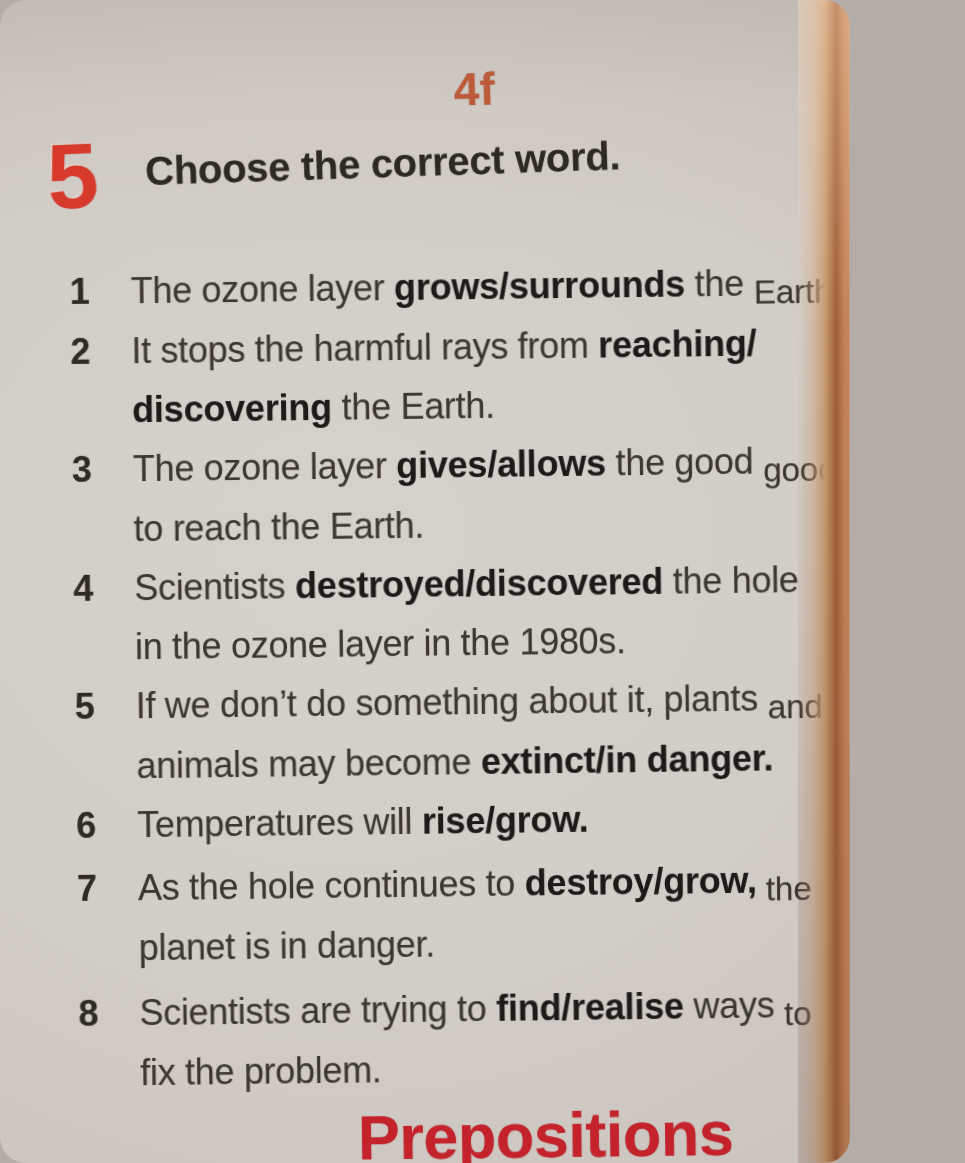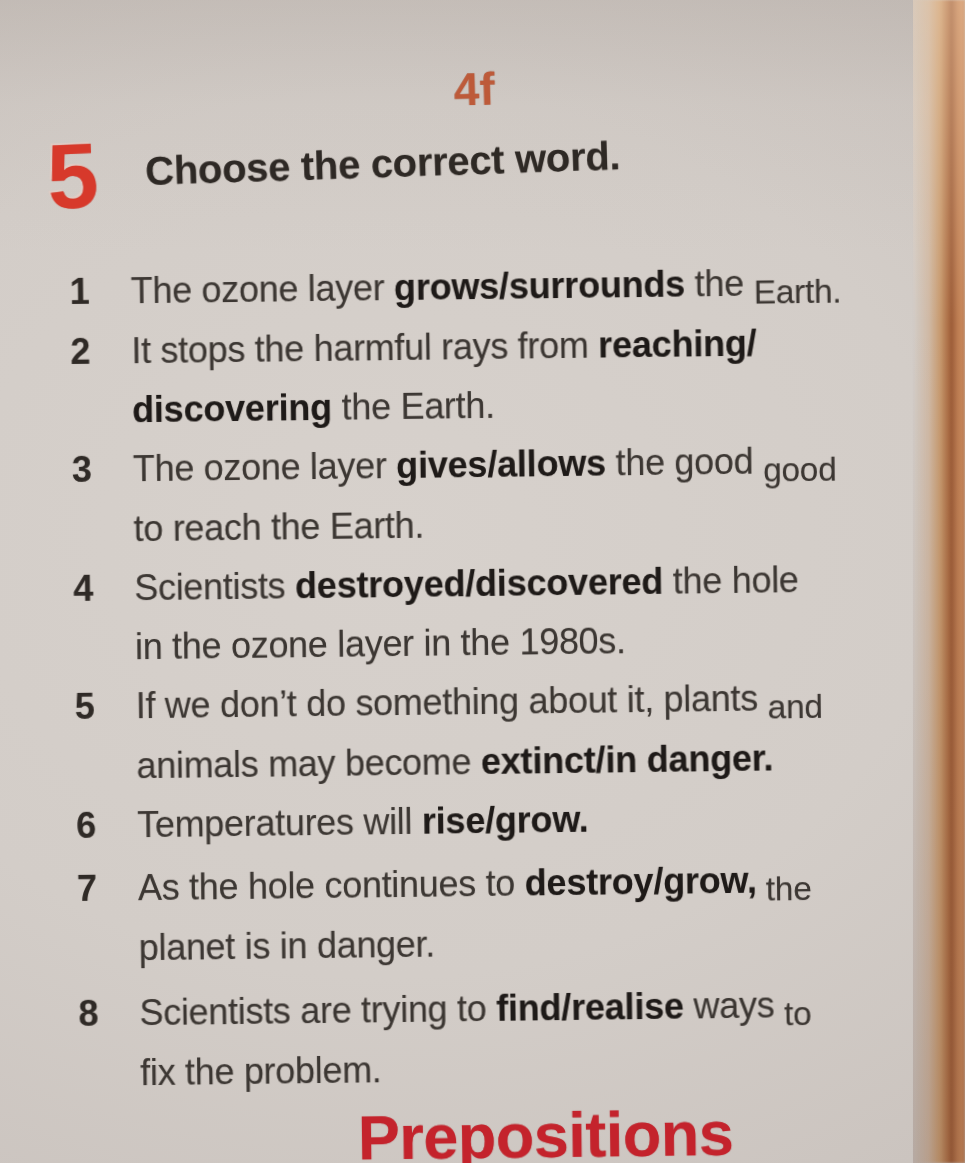--- a/index.html
+++ b/index.html
@@ -1,23 +1,24 @@
 <!DOCTYPE html>
 <html><head>
 <meta charset="utf-8">
 <style>
   html,body{margin:0;padding:0;background:#b4aca6;}
   .photo{
     position:relative;
-    width:965px;height:1163px;
+    width:850px;height:1163px;
     overflow:hidden;
     font-family:"Liberation Sans", sans-serif;
     background:
       linear-gradient(180deg, rgba(140,128,120,0.18) 0%, rgba(140,128,120,0.05) 9%, rgba(255,255,255,0) 22%),
       radial-gradient(145% 95% at 40% 46%, #d7d1cc 0%, #d3cdc8 40%, #cbc4bf 68%, #b5aca6 100%);
+    border-radius: 26px;
   }
   
   .edge{
     position:absolute;top:0;right:0;bottom:0;width:52px;
     background:linear-gradient(90deg,
       rgba(200,160,124,0) 0%,
       rgba(205,163,126,0.45) 30%,
       #c79a6f 52%,
       #ab6d44 68%,
       #9c5c38 74%,

